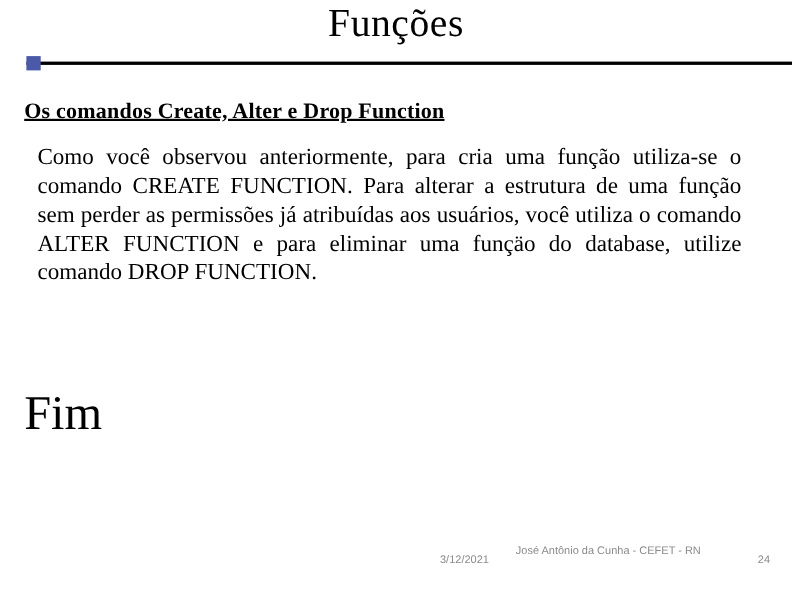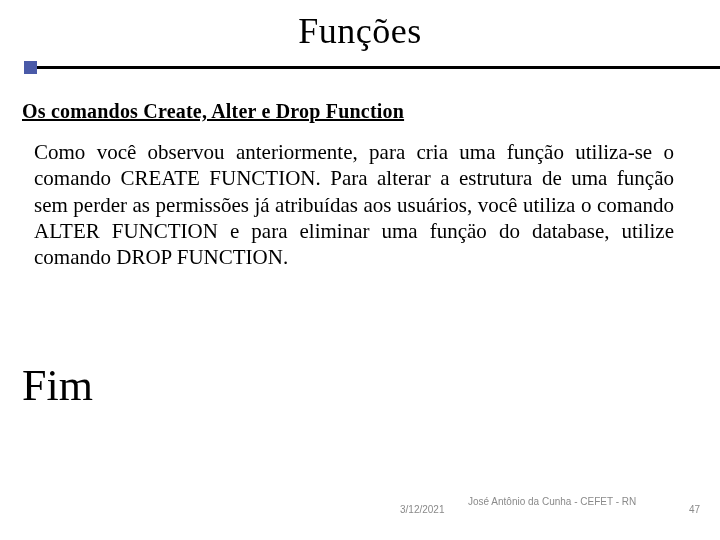--- a/index.html
+++ b/index.html
@@ -14,21 +14,20 @@
     overflow: hidden;
   }
   .slide {
     width: 720px;
     height: 540px;
     position: relative;
     box-sizing: border-box;
   }
   .title-wrap {
     text-align: center;
-    padding-top: 10px;
   }
   .title {
     font-size: 36px;
     font-weight: 400;
     letter-spacing: 0.5px;
   }
   .rule-wrap {
     position: relative;
     margin-top: 8px;
     height: 14px;
@@ -73,20 +72,21 @@
   }
   .footer {
     position: absolute;
     bottom: 18px;
     left: 0;
     right: 0;
     height: 26px;
     font-family: Verdana, Geneva, sans-serif;
     font-size: 10px;
     color: #8a8a8a;
+    text-align: center;
   }
   .footer-date {
     position: absolute;
     left: 400px;
     top: 8px;
   }
   .footer-author {
     position: absolute;
     left: 468px;
     top: 0;
@@ -115,16 +115,16 @@
 
   <div class="content-area">
     <p class="subtitle">Os comandos Create, Alter e Drop Function</p>
     <p class="body-text">Como você observou anteriormente, para cria uma função utiliza-se o comando CREATE FUNCTION. Para alterar a estrutura de uma função sem perder as permissões já atribuídas aos usuários, você utiliza o comando ALTER FUNCTION e para eliminar uma funçäo do database, utilize  comando DROP FUNCTION.</p>
     <div class="big-label">Fim</div>
   </div>
 
   <div class="footer">
     <div class="footer-date">3/12/2021</div>
     <div class="footer-author">José Antônio da Cunha - CEFET - RN</div>
-    <div class="footer-page">47</div>
+    <div class="footer-page">24</div>
   </div>
 
 </div>
 
 </body></html>

